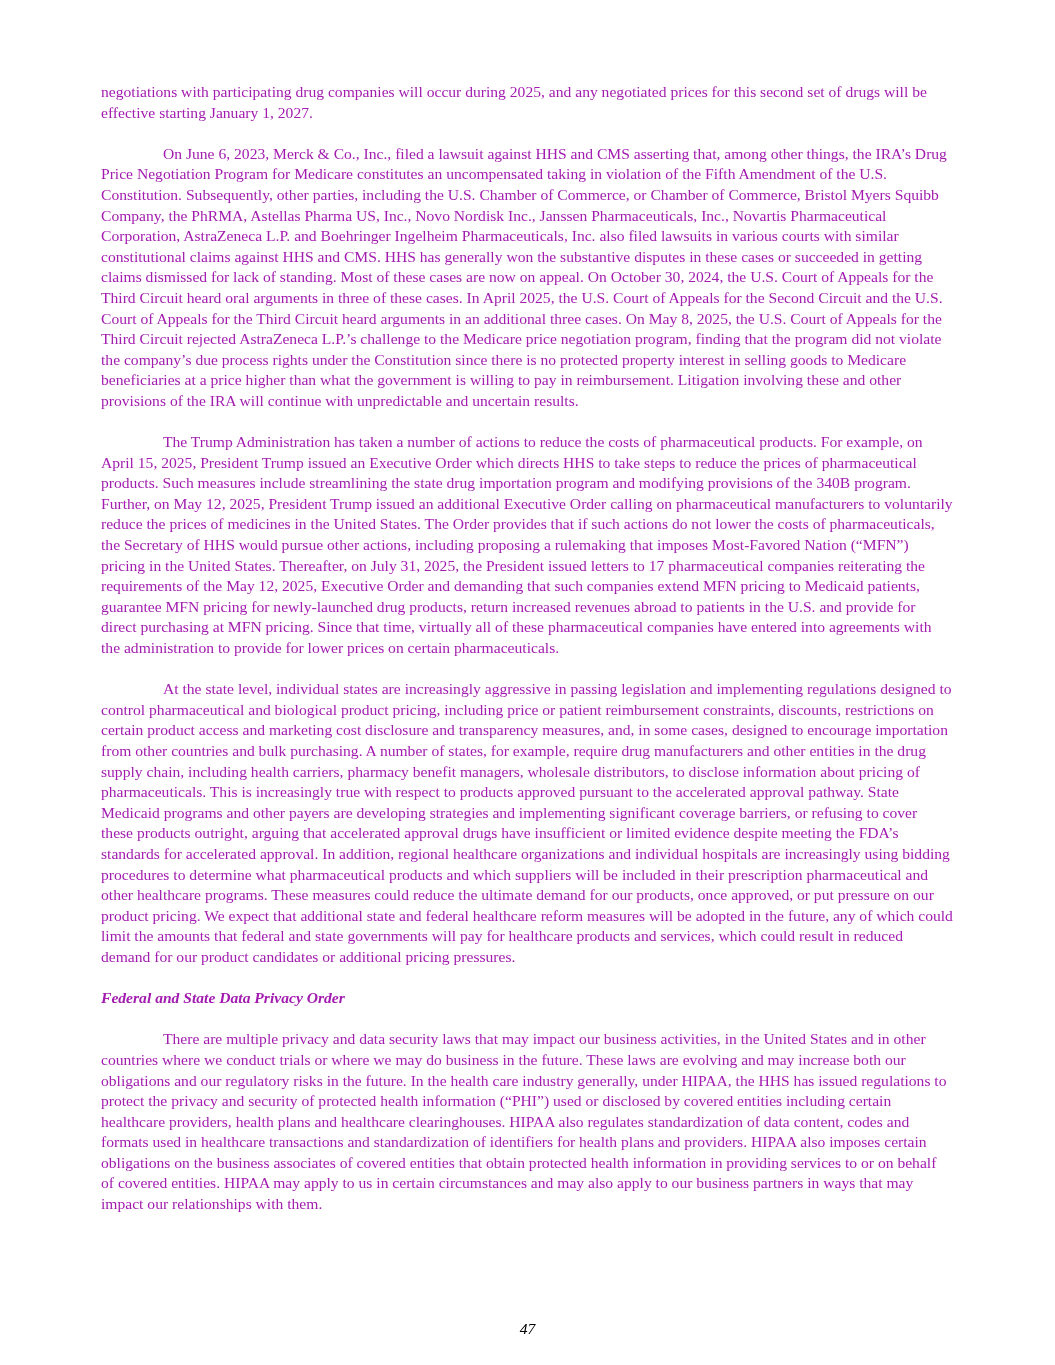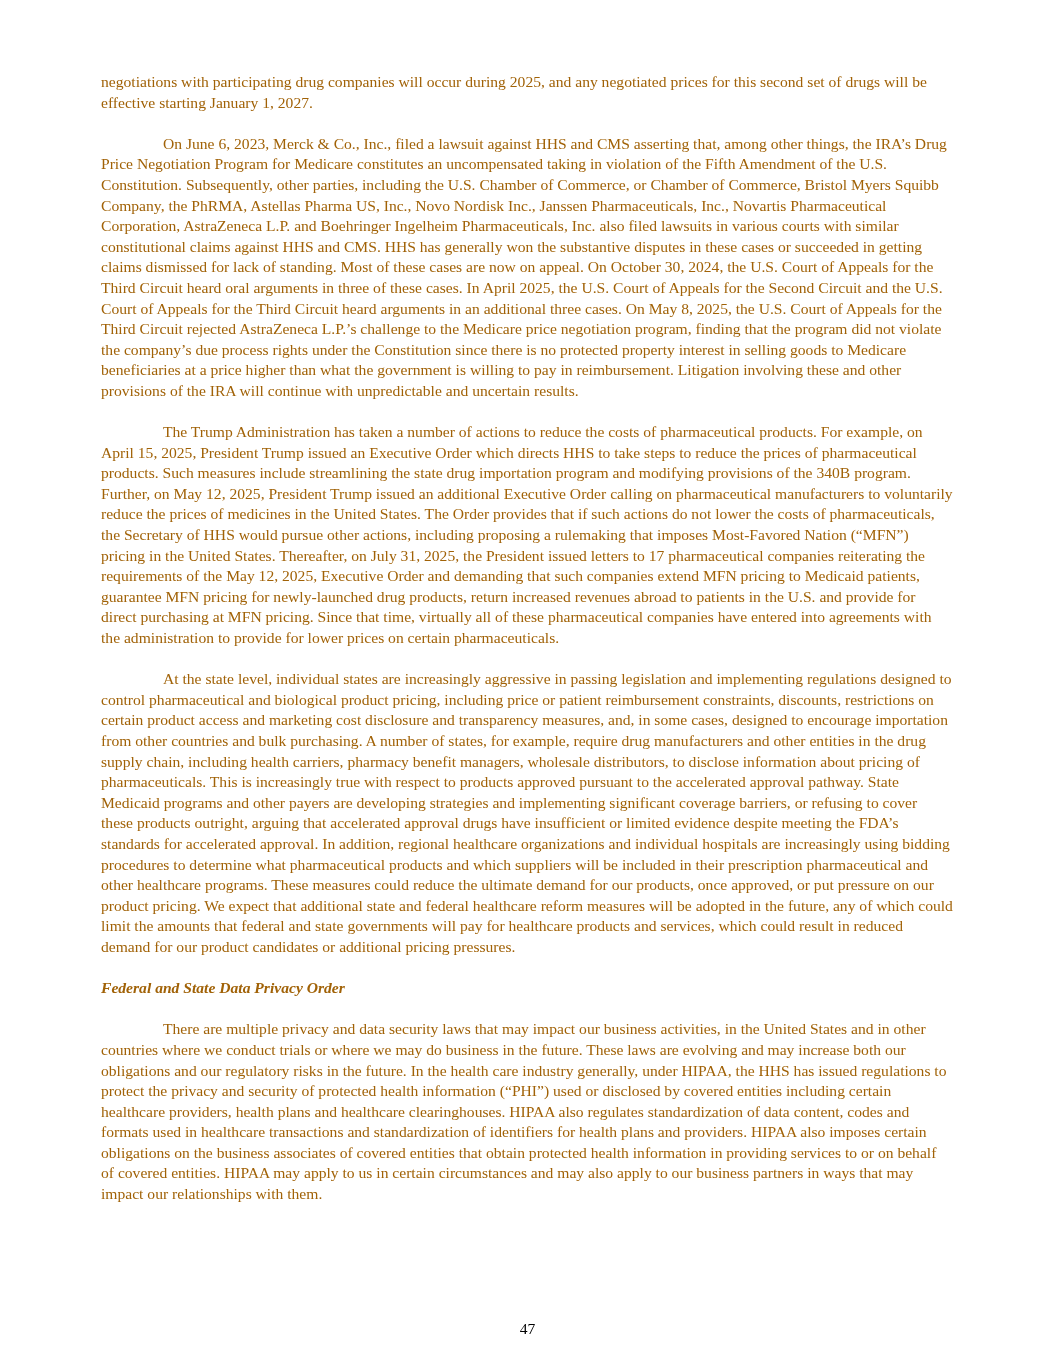--- a/index.html
+++ b/index.html
@@ -1,26 +1,26 @@
 <!DOCTYPE html>
 <html><head>
   <meta charset="utf-8">
   <style>
     html, body { margin: 0; padding: 0; background: #ffffff; }
     body { width: 1055px; height: 1365px; position: relative; overflow: hidden; }
     .page {
-      position: absolute; left: 101px; top: 72px; width: 852px;
-      font-family: "Liberation Serif", serif; font-size: 15.6px; line-height: 20.6px; color: #a16207;
+      position: absolute; left: 101px; top: 82px; width: 852px;
+      font-family: "Liberation Serif", serif; font-size: 15.6px; line-height: 20.6px; color: #a21caf;
     }
     .page p { margin: 0 0 20.6px 0; text-align: left; }
     .page p.indent { text-indent: 62px; }
     .page h3 { margin: 0 0 20.6px 0; font-size: 15.6px; font-weight: bold; font-style: italic; line-height: 20.6px; }
     .pagenum {
       position: absolute; left: 0; width: 1055px; top: 1320px; text-align: center;
-      font-family: "Liberation Serif", serif; font-size: 15.6px; color: #000;
+      font-family: "Liberation Serif", serif; font-size: 15.6px; color: #000; font-style: italic;
     }
   </style>
 </head>
 <body>
 
 <div class="page">
   <p>negotiations with participating drug companies will occur during 2025, and any negotiated prices for this second set of drugs will be effective starting January 1, 2027.</p>
   <p class="indent">On June 6, 2023, Merck &amp; Co., Inc., filed a lawsuit against HHS and CMS asserting that, among other things, the IRA’s Drug Price Negotiation Program for Medicare constitutes an uncompensated taking in violation of the Fifth Amendment of the U.S. Constitution. Subsequently, other parties, including the U.S. Chamber of Commerce, or Chamber of Commerce, Bristol Myers Squibb Company, the PhRMA, Astellas Pharma US, Inc., Novo Nordisk Inc., Janssen Pharmaceuticals, Inc., Novartis Pharmaceutical Corporation, AstraZeneca L.P. and Boehringer Ingelheim Pharmaceuticals, Inc. also filed lawsuits in various courts with similar constitutional claims against HHS and CMS. HHS has generally won the substantive disputes in these cases or succeeded in getting claims dismissed for lack of standing. Most of these cases are now on appeal. On October 30, 2024, the U.S. Court of Appeals for the Third Circuit heard oral arguments in three of these cases. In April 2025, the U.S. Court of Appeals for the Second Circuit and the U.S. Court of Appeals for the Third Circuit heard arguments in an additional three cases. On May 8, 2025, the U.S. Court of Appeals for the Third Circuit rejected AstraZeneca L.P.’s challenge to the Medicare price negotiation program, finding that the program did not violate the company’s due process rights under the Constitution since there is no protected property interest in selling goods to Medicare beneficiaries at a price higher than what the government is willing to pay in reimbursement. Litigation involving these and other provisions of the IRA will continue with unpredictable and uncertain results.</p>
   <p class="indent">The Trump Administration has taken a number of actions to reduce the costs of pharmaceutical products. For example, on April 15, 2025, President Trump issued an Executive Order which directs HHS to take steps to reduce the prices of pharmaceutical products. Such measures include streamlining the state drug importation program and modifying provisions of the 340B program. Further, on May 12, 2025, President Trump issued an additional Executive Order calling on pharmaceutical manufacturers to voluntarily reduce the prices of medicines in the United States. The Order provides that if such actions do not lower the costs of pharmaceuticals, the Secretary of HHS would pursue other actions, including proposing a rulemaking that imposes Most-Favored Nation (“MFN”) pricing in the United States. Thereafter, on July 31, 2025, the President issued letters to 17 pharmaceutical companies reiterating the requirements of the May 12, 2025, Executive Order and demanding that such companies extend MFN pricing to Medicaid patients, guarantee MFN pricing for newly-launched drug products, return increased revenues abroad to patients in the U.S. and provide for direct purchasing at MFN pricing. Since that time, virtually all of these pharmaceutical companies have entered into agreements with the administration to provide for lower prices on certain pharmaceuticals.</p>
   <p class="indent">At the state level, individual states are increasingly aggressive in passing legislation and implementing regulations designed to control pharmaceutical and biological product pricing, including price or patient reimbursement constraints, discounts, restrictions on certain product access and marketing cost disclosure and transparency measures, and, in some cases, designed to encourage importation from other countries and bulk purchasing. A number of states, for example, require drug manufacturers and other entities in the drug supply chain, including health carriers, pharmacy benefit managers, wholesale distributors, to disclose information about pricing of pharmaceuticals. This is increasingly true with respect to products approved pursuant to the accelerated approval pathway. State Medicaid programs and other payers are developing strategies and implementing significant coverage barriers, or refusing to cover these products outright, arguing that accelerated approval drugs have insufficient or limited evidence despite meeting the FDA’s standards for accelerated approval. In addition, regional healthcare organizations and individual hospitals are increasingly using bidding procedures to determine what pharmaceutical products and which suppliers will be included in their prescription pharmaceutical and other healthcare programs. These measures could reduce the ultimate demand for our products, once approved, or put pressure on our product pricing. We expect that additional state and federal healthcare reform measures will be adopted in the future, any of which could limit the amounts that federal and state governments will pay for healthcare products and services, which could result in reduced demand for our product candidates or additional pricing pressures.</p>

